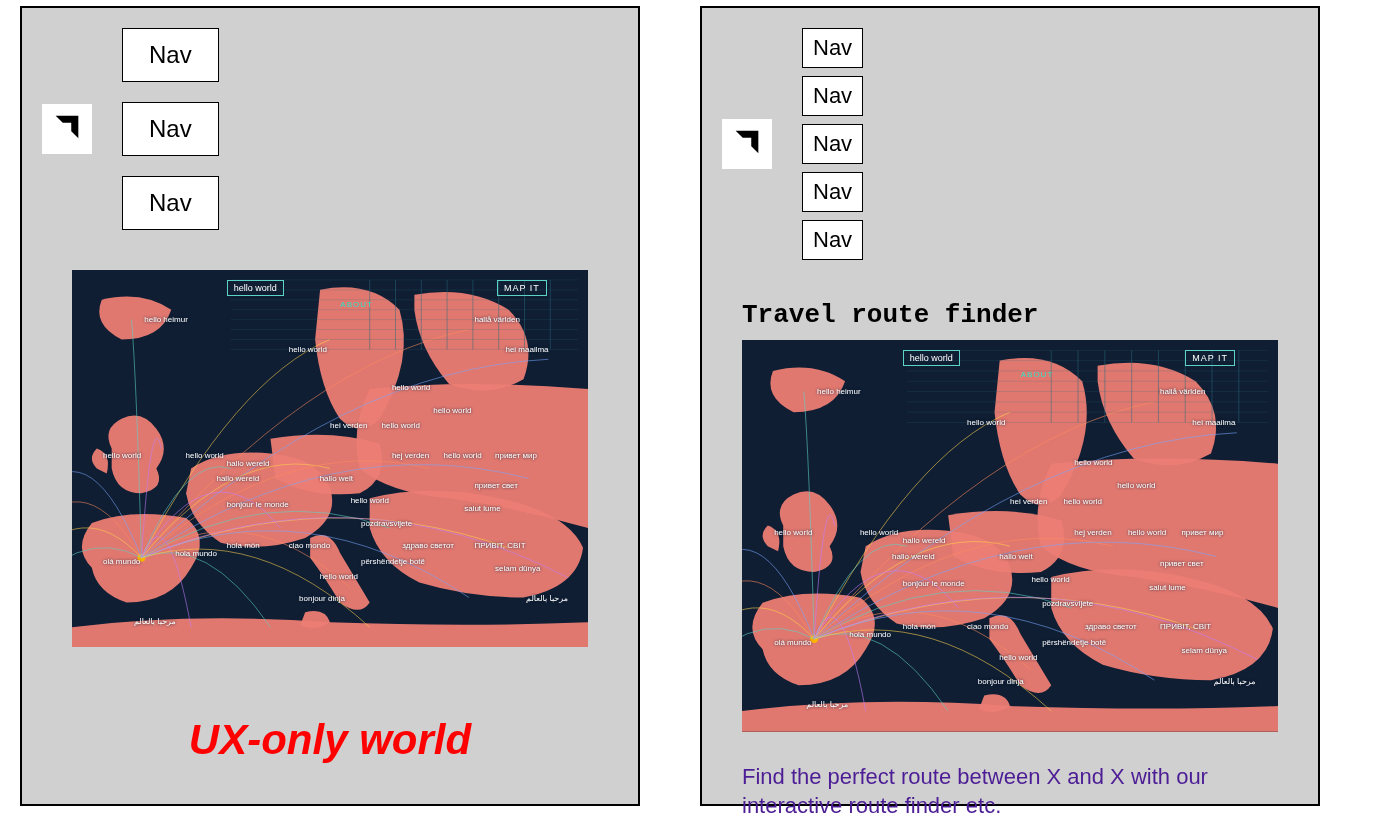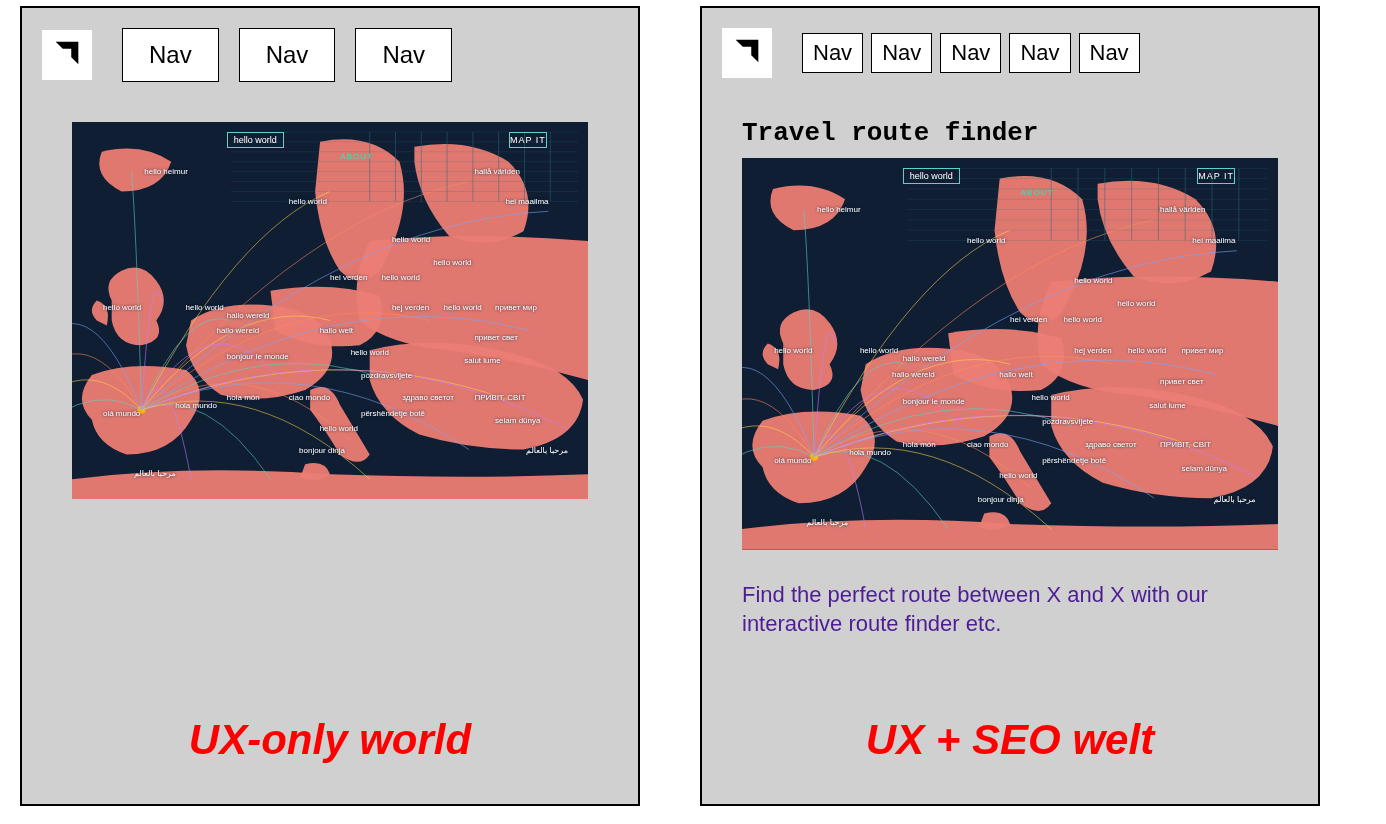--- a/index.html
+++ b/index.html
@@ -28,21 +28,21 @@
     align-items: center;
     padding: 20px 20px 0 20px;
   }
   .logo-box {
     background: #fff;
     width: 50px; height: 50px;
     display: flex; align-items: center; justify-content: center;
     margin-right: 30px;
   }
   .logo-box svg { width: 34px; height: 34px; }
-  .nav-row { display: flex; gap: 20px; }
+  .nav-row { display: flex; gap: 20px; flex-direction: column; }
   .nav-row.tight { gap: 8px; }
   .nav-btn {
     background: #fff;
     border: 1px solid #000;
     font-size: 24px;
     padding: 12px 26px;
     font-family: inherit;
   }
   .nav-btn.small { font-size: 22px; padding: 6px 10px; }
   .content { padding: 0 50px; flex: 1; display: flex; flex-direction: column; }
@@ -70,21 +70,21 @@
     left: 30%;
     right: 8%;
     display: flex;
     justify-content: space-between;
     align-items: center;
     color: #fff;
     font-size: 10px;
     z-index: 3;
   }
   .map-search { border: 1px solid #5bd3c7; padding: 2px 6px; color: #fff; font-size: 9px; }
-  .map-btn { border: 1px solid #5bd3c7; padding: 2px 0; color: #fff; font-size: 9px; letter-spacing: 1px; }
+  .map-btn { border: 1px solid #5bd3c7; padding: 2px 6px; color: #fff; font-size: 9px; letter-spacing: 1px; }
   .map-about { position: absolute; top: 30px; left: 52%; color: #2fe3c4; font-size: 8px; letter-spacing: 1px; z-index: 3; }
   .map-label {
     position: absolute;
     color: #fff;
     font-size: 8px;
     white-space: nowrap;
     text-shadow: 0 0 3px #0f1e33;
     z-index: 2;
   }
   .description {

